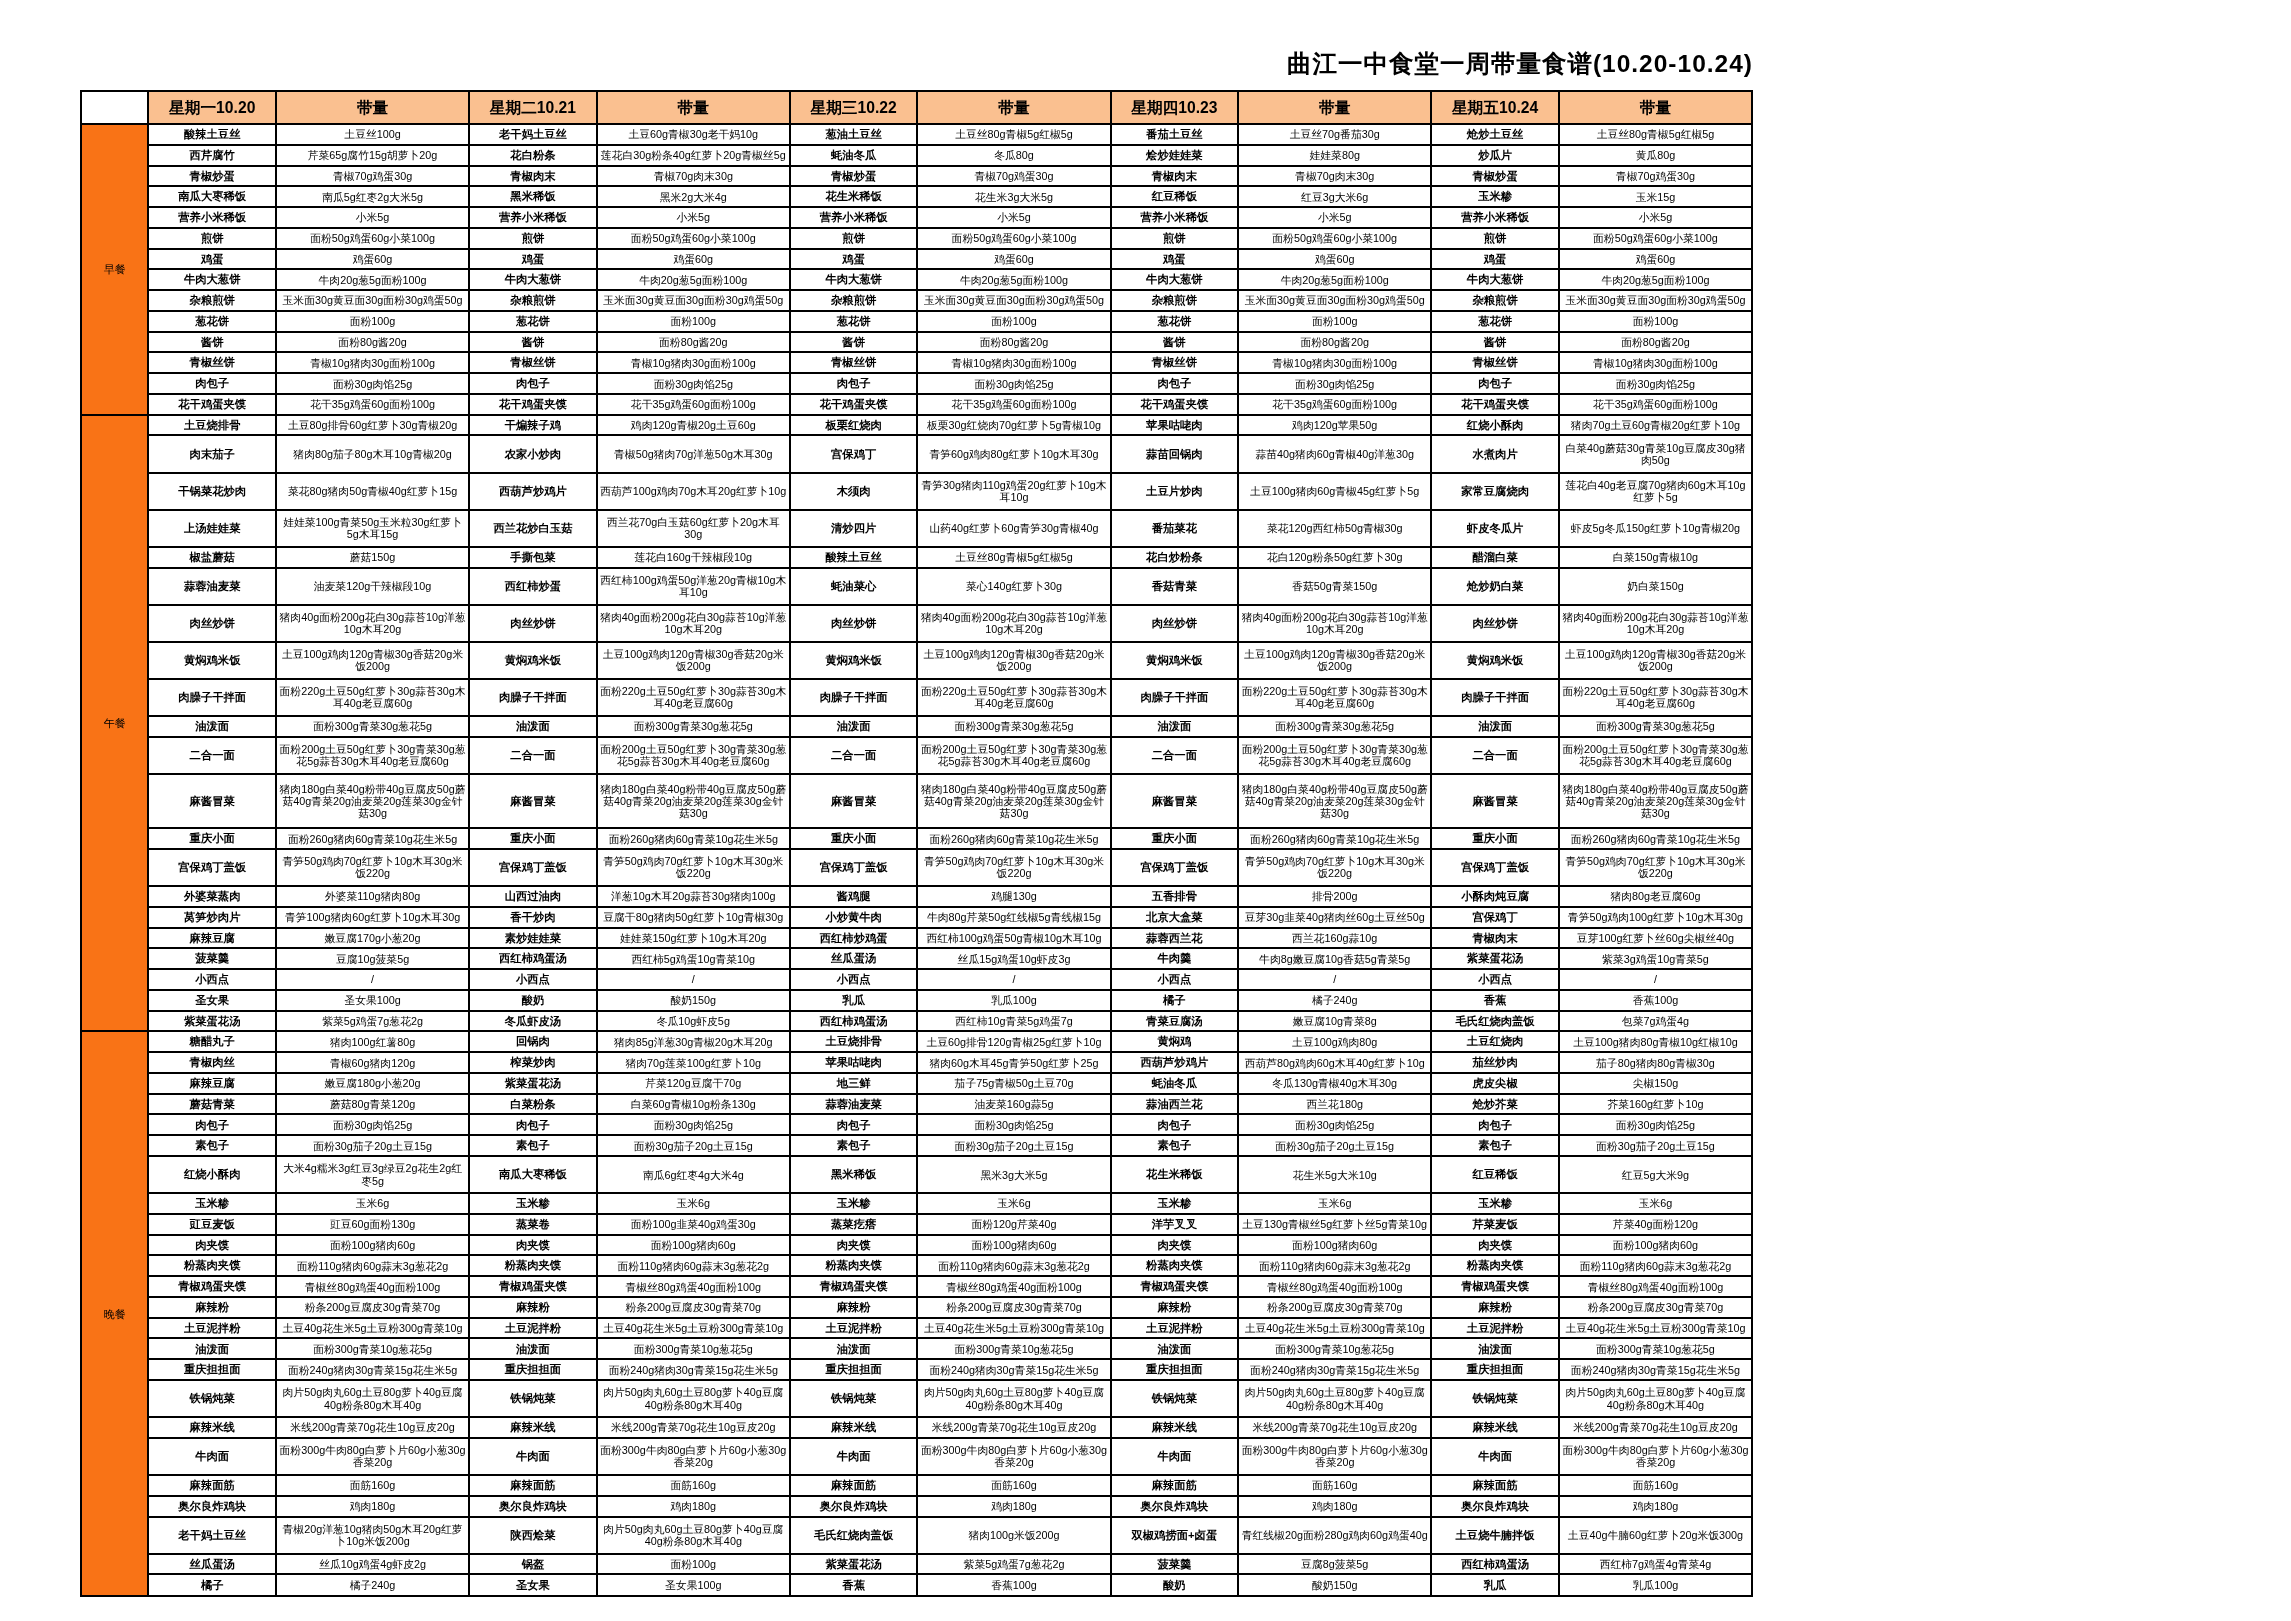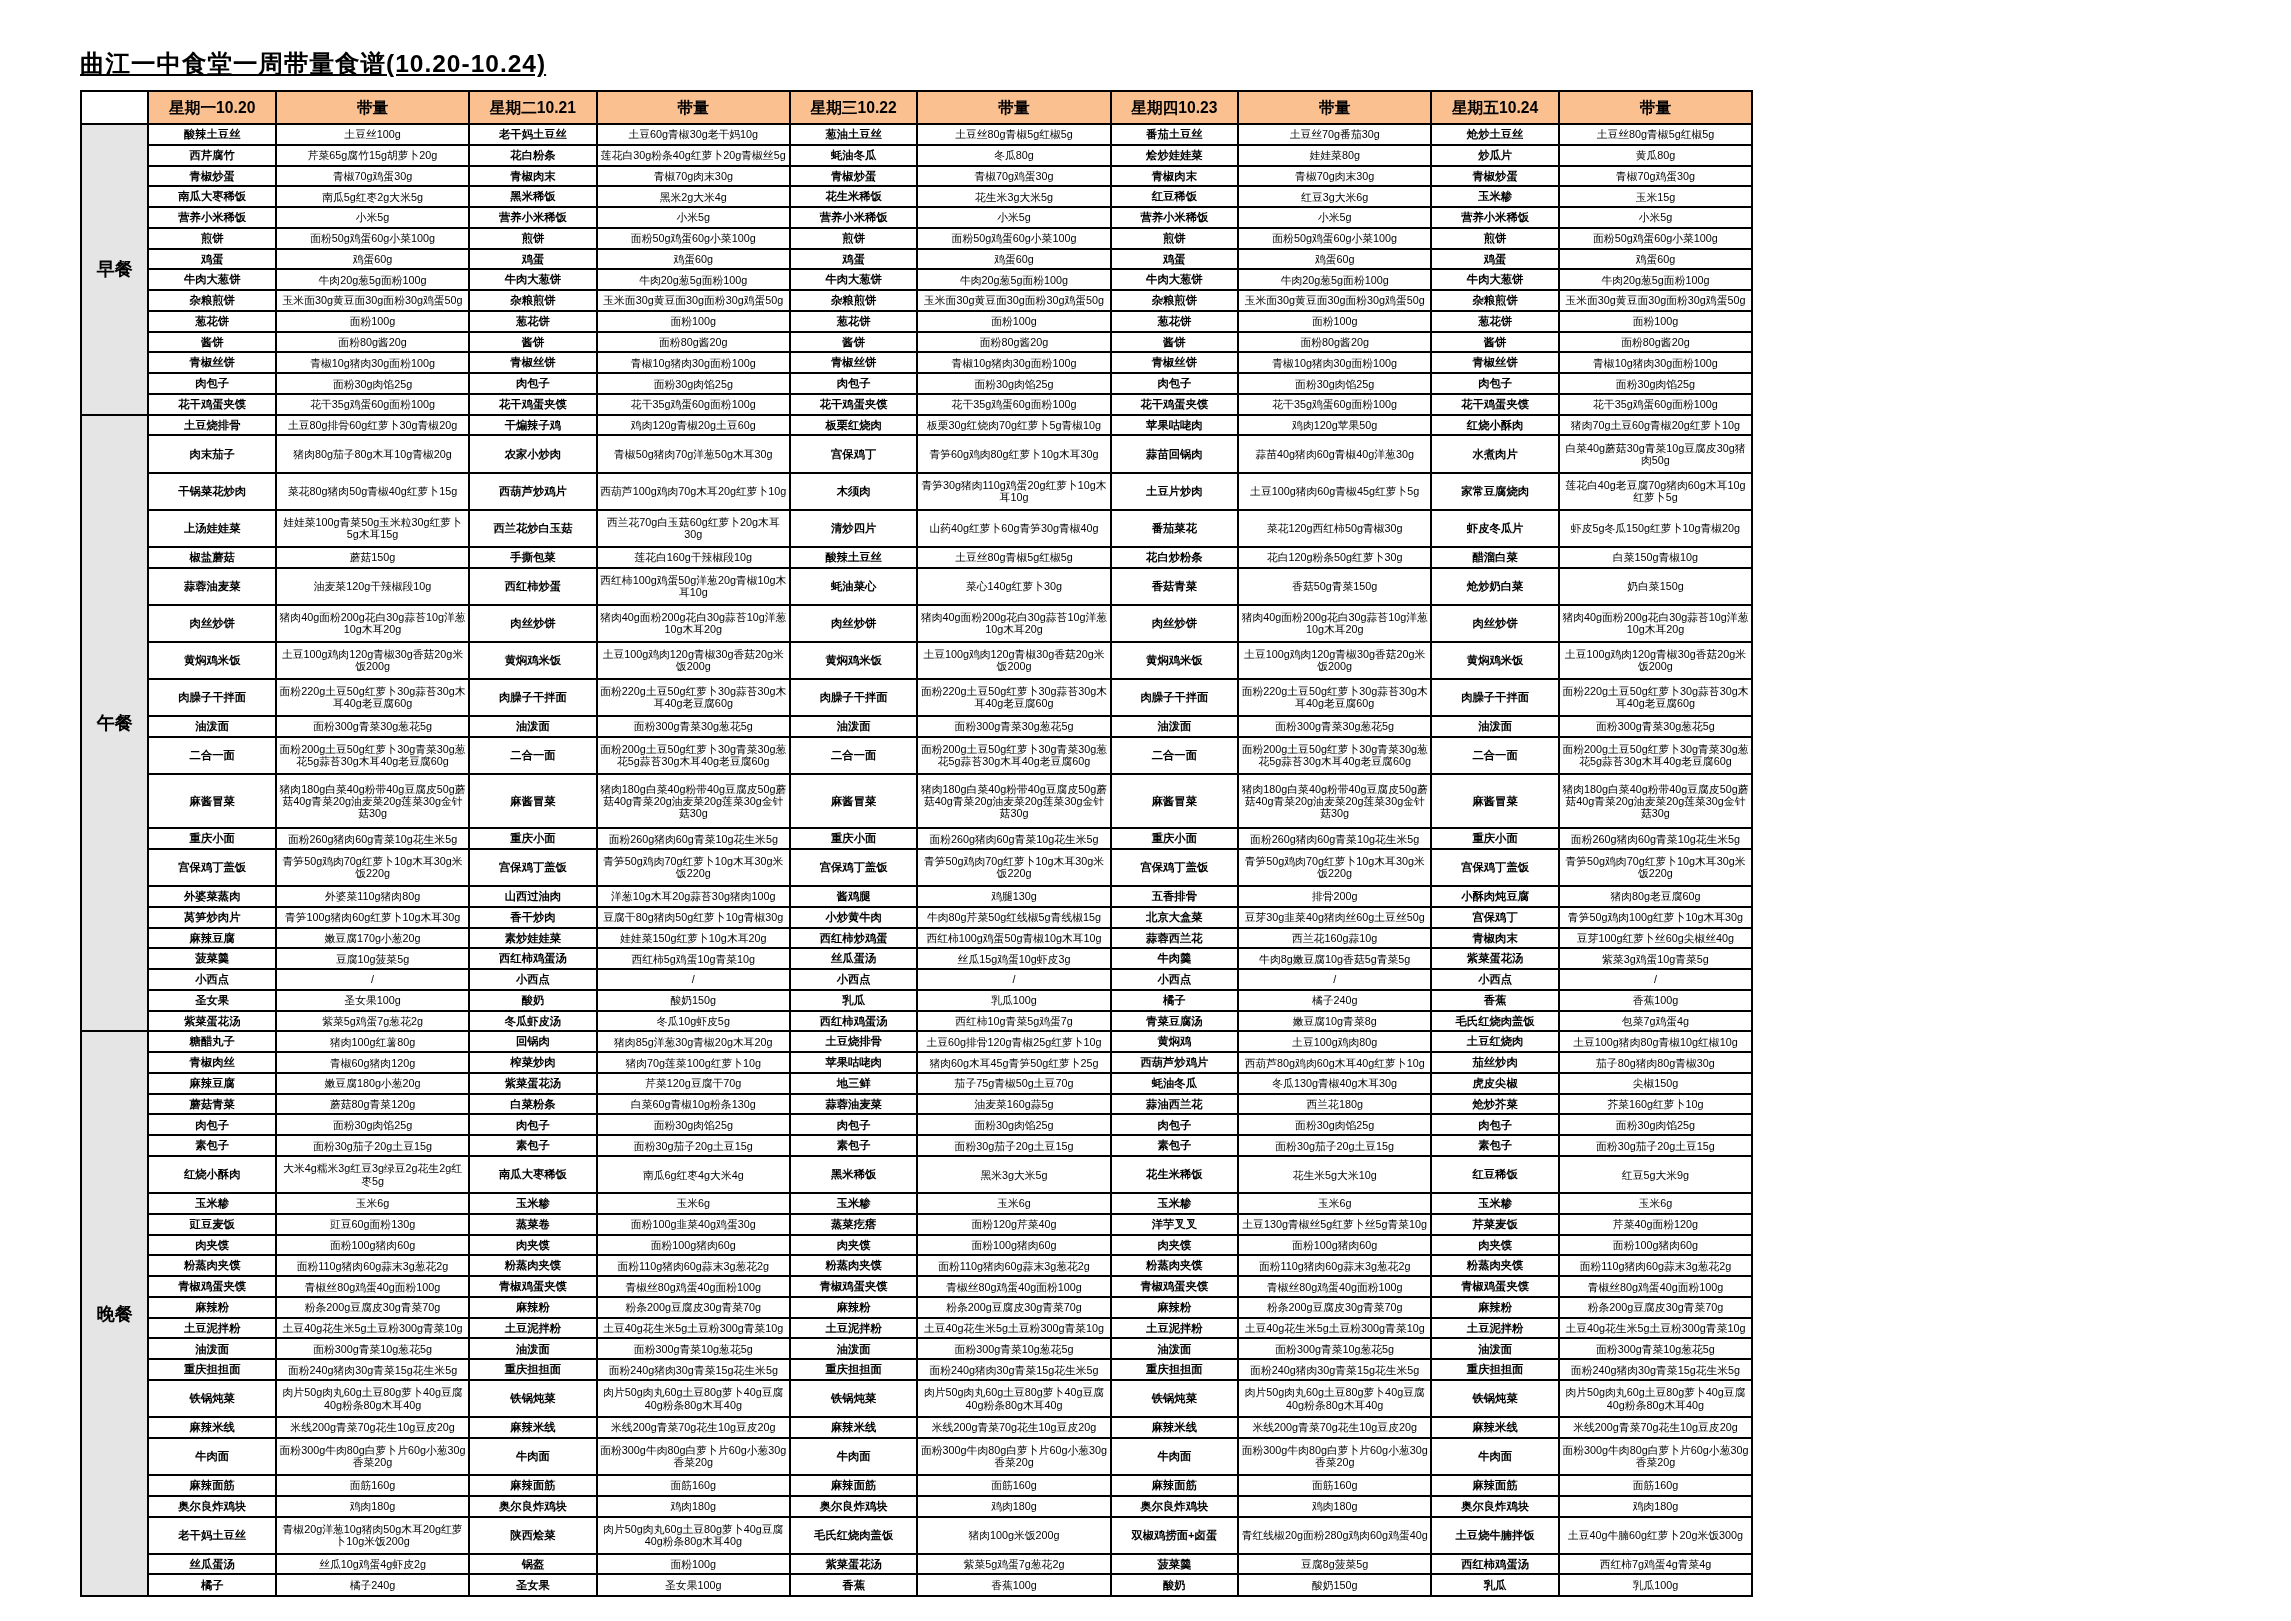--- a/index.html
+++ b/index.html
@@ -1,27 +1,27 @@
 <!DOCTYPE html>
 <html><head>
 <meta charset="utf-8">
 <style>
   html,body{margin:0;padding:0;}
   body{width:2292px;height:1621px;position:relative;background:#ffffff;overflow:hidden;
        font-family:"Liberation Sans", sans-serif;color:#000;}
-  .title{position:absolute;left:80px;top:47px;width:1673px;text-align:left;
-         font-size:24.5px;font-weight:bold;letter-spacing:1px;text-decoration:underline;}
+  .title{position:absolute;left:80px;top:47px;width:1673px;text-align:right;
+         font-size:24.5px;font-weight:bold;letter-spacing:1px;}
   table.menu{position:absolute;left:80px;top:90px;width:1673px;height:1507px;
              border-collapse:collapse;table-layout:fixed;background:#fff;
              border:2.9px solid #000;}
   th,td{border:2px solid #000;text-align:center;vertical-align:middle;
         padding:0 2px;line-height:1.12;overflow:hidden;}
   thead th{background:#FAC090;font-size:15.7px;height:31px;font-weight:bold;margin-left:18px;}
   th.corner{background:#ffffff;}
-  th.meal-label{font-size:18px;font-weight:bold;background:#e5e5e5;}
+  th.meal-label{font-size:11px;font-weight:normal;background:#f97316;}
   td.dish{font-weight:bold;font-size:11.3px;}
   td.qty{font-size:10.8px;}
   tr.section-start td, tr.section-start th{border-top:2.9px solid #000;}
   col.c-label{width:67px;} col.c-dish{width:127px;} col.c-qty{width:192px;}
 </style>
 </head>
 <body>
 
 <div class="title">曲江一中食堂一周带量食谱(10.20-10.24)</div>
 

